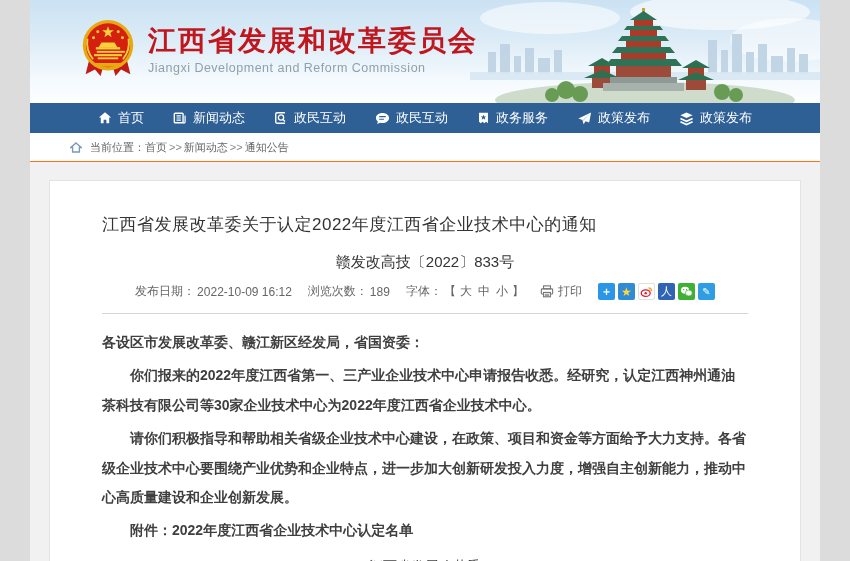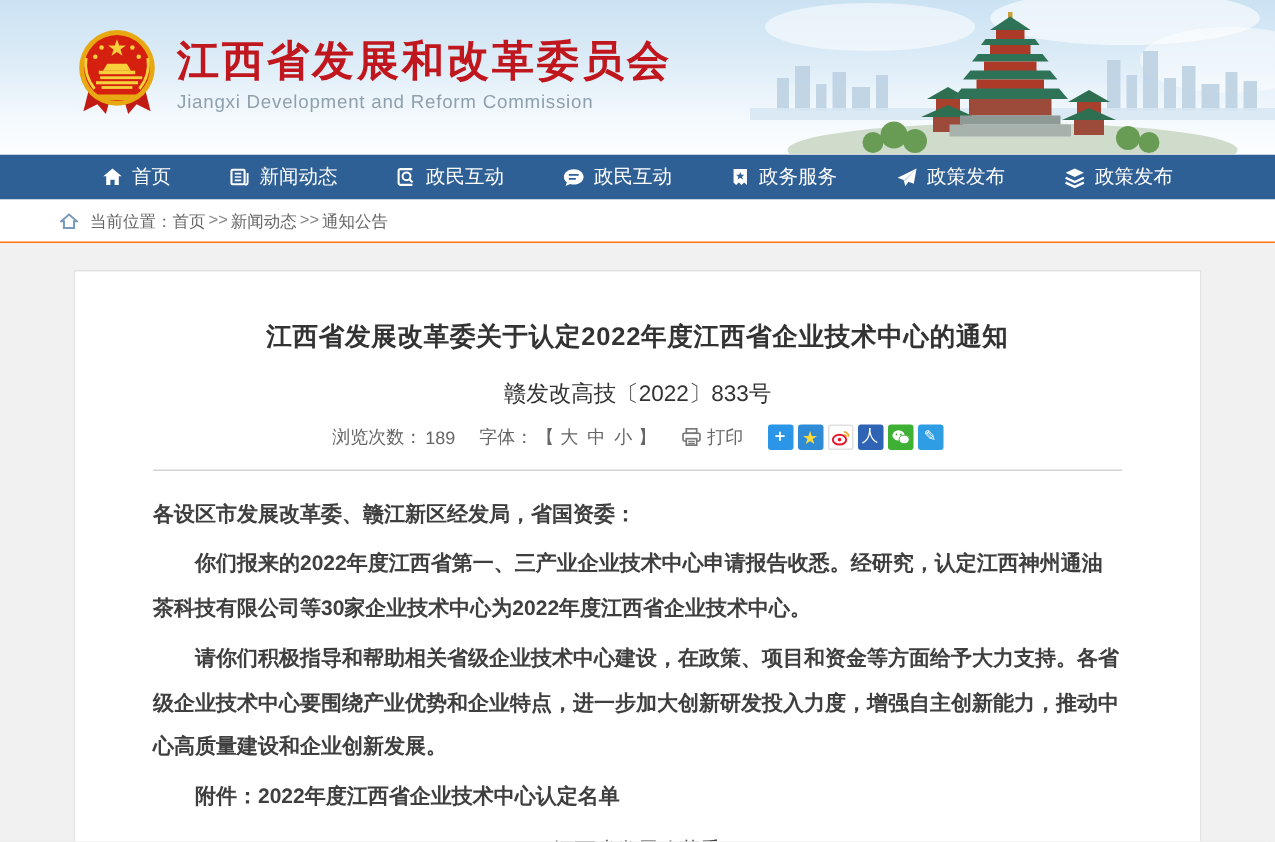--- a/index.html
+++ b/index.html
@@ -1,17 +1,17 @@
 <!DOCTYPE html>
 <html><head>
 <meta charset="utf-8">
 <style>
   * { margin:0; padding:0; box-sizing:border-box; }
   body { font-family:"Liberation Sans","DejaVu Sans",sans-serif; background:#dcdcdc; }
-  .page { width:850px; height:561px; background:#f1f1f2; overflow:hidden; position:relative; margin:0 auto; }
+  .page { width:790px; height:561px; background:#f1f1f2; overflow:hidden; position:relative; margin:0 auto; }
 
   
   .site-header { position:relative; height:103px;
     background:linear-gradient(180deg,#cbe2f3 0%,#ddecf7 40%,#f3f9fd 75%,#fdfeff 100%); overflow:hidden; }
   .skyline { position:absolute; right:0; bottom:0; pointer-events:none; }
   .logo-wrap { position:absolute; left:50px; top:18px; display:flex; align-items:center; z-index:2; }
   .emblem { width:56px; height:62px; flex:0 0 auto; }
   .logo-text { margin-left:12px; }
   .site-title { color:#c0161d; font-size:28px; font-weight:bold; letter-spacing:2px; line-height:1.25; }
   .site-subtitle { color:#8fa0ac; font-size:12.5px; margin-top:3px; letter-spacing:0.5px; }
@@ -28,21 +28,21 @@
     padding-left:40px; font-size:11px; color:#666; border-bottom:1px solid #f97316; }
   .breadcrumb-bar .crumb { color:#666; cursor:pointer; }
   .breadcrumb-bar .sep { margin:0 2px; color:#888; }
   .crumb-home-icon { margin-right:8px; display:inline-flex; }
 
   
   .content-area { padding-top:18px; }
   .panel { width:752px; margin:0 auto; background:#fff; border:1px solid #e3e3e3;
     padding:32px 52px 40px; min-height:362px; }
 
-  .doc-title { text-align:center; font-size:17px; font-weight:bold; color:#333; letter-spacing:0.5px; }
+  .doc-title { text-align:left; font-size:17px; font-weight:normal; color:#333; letter-spacing:0.5px; }
   .doc-number { text-align:center; font-size:15px; font-weight:normal; color:#333; margin-top:17px; }
 
   .meta-row { display:flex; align-items:center; justify-content:center; gap:16px;
     margin-top:11px; font-size:12px; color:#666; }
   .meta-item { display:flex; align-items:center; gap:2px; }
   .font-size-btn { cursor:pointer; margin:0 2px; }
   .print-btn { display:flex; align-items:center; gap:4px; cursor:pointer;font-family:Liberation Mono, monospace; }
   .share-row { display:flex; align-items:center; gap:3px; }
   .share-icon { width:17px; height:17px; border-radius:2px; display:inline-flex; align-items:center;
     justify-content:center; font-size:11px; cursor:pointer; line-height:1; }
@@ -227,20 +227,24 @@
     <span class="crumb">通知公告</span>
   </div>
 
   <div class="content-area">
     <div class="panel">
 
       <div class="doc-title">江西省发展改革委关于认定2022年度江西省企业技术中心的通知</div>
       <div class="doc-number">赣发改高技〔2022〕833号</div>
 
       <div class="meta-row">
+        <span class="meta-item">
+          <span>发布日期：</span>
+          <span>2022-10-09 16:12</span>
+        </span>
         <span class="meta-item">
           <span>浏览次数：</span>
           <span>189</span>
         </span>
         <span class="meta-item">
           <span>字体：</span>
           <span>【</span>
           <span class="font-size-btn">大</span>
           <span class="font-size-btn">中</span>
           <span class="font-size-btn">小</span>

